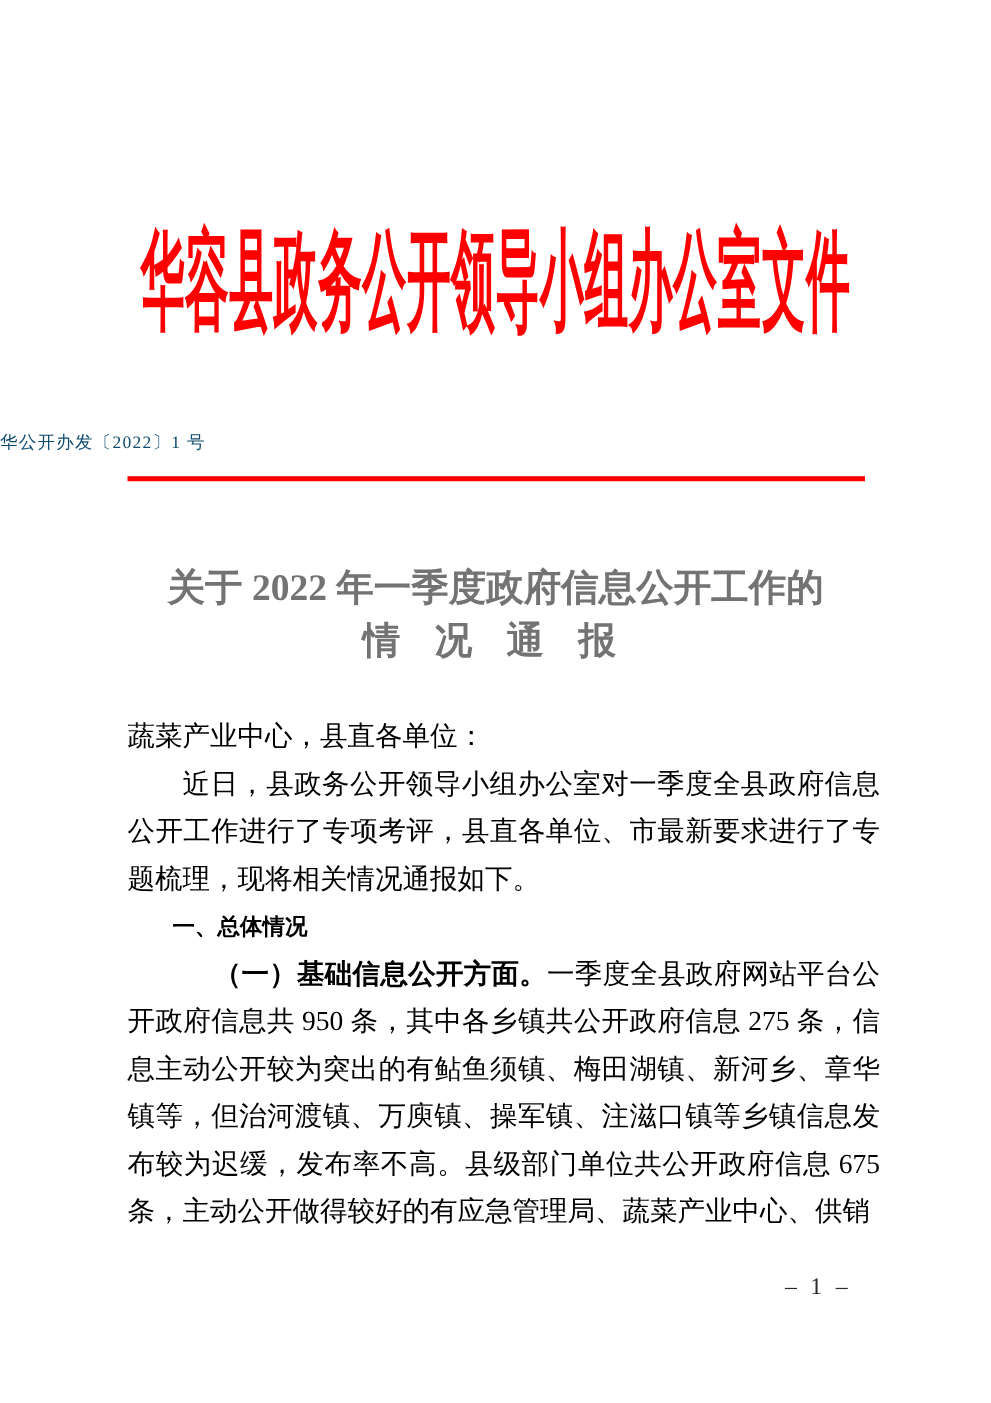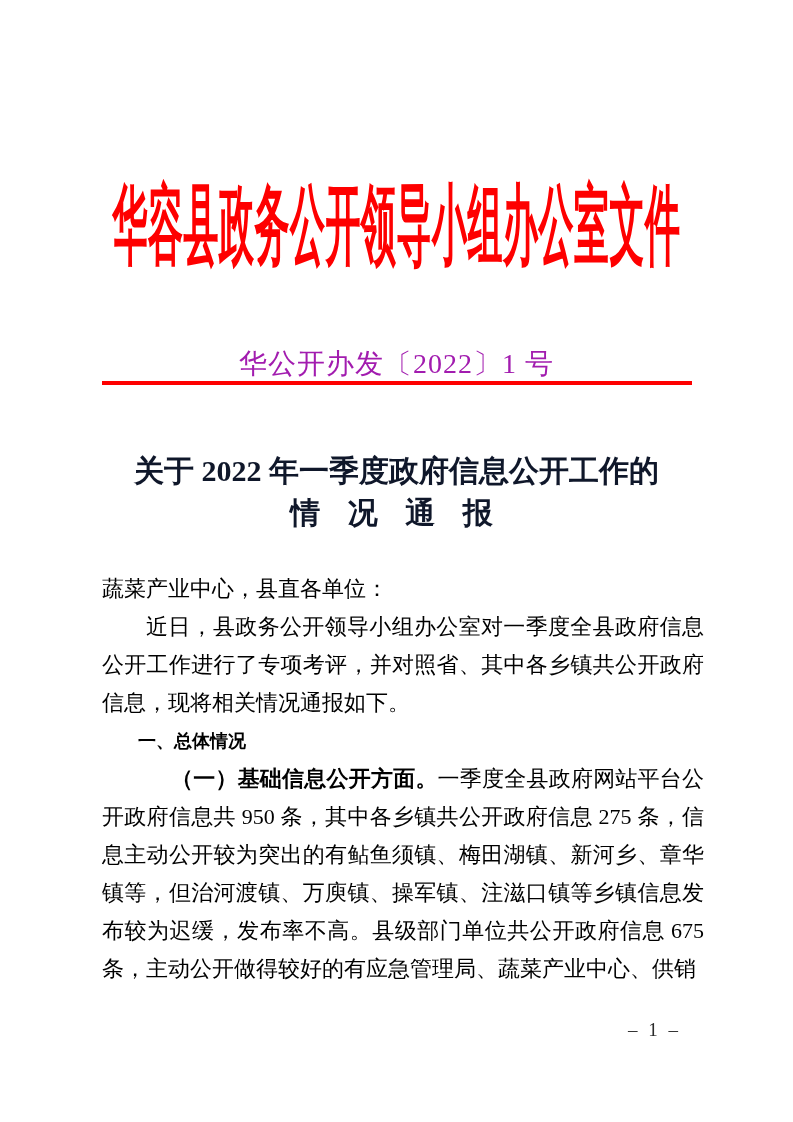--- a/index.html
+++ b/index.html
@@ -29,43 +29,43 @@
     letter-spacing: 0.5px;
     white-space: nowrap;
     color: #fe0000;
     line-height: 1;
   }
   .doc-number {
     position: absolute;
     top: 345px;
     left: 0;
     width: 100%;
-    text-align: center;
-    font-size: 28px;
+    text-align: left;
+    font-size: 14px;
     letter-spacing: 1px;
-    color: #a21caf;
+    color: #0c4a6e;
   }
   .red-line {
     position: absolute;
     top: 381px;
     left: 102px;
     width: 590px;
     height: 4px;
     background: #fe0000;
   }
   .doc-title {
     position: absolute;
     top: 450px;
     left: 0;
     width: 100%;
     text-align: center;
     font-weight: bold;
     font-size: 30px;
     line-height: 42px;
-    color: #0f172a;
+    color: #737373;
   }
   .doc-title .line2 {
     letter-spacing: 10px;
   }
   .body-text {
     position: absolute;
     top: 570px;
     left: 102px;
     width: 602px;
     font-size: 22px;
@@ -111,20 +111,20 @@
 
   <div class="red-line"></div>
 
   <div class="doc-title">
     <div class="line1">关于 2022 年一季度政府信息公开工作的</div>
     <div class="line2">情 况 通 报</div>
   </div>
 
   <div class="body-text">
     <p class="salutation">蔬菜产业中心，县直各单位：</p>
-    <p class="indent">近日，县政务公开领导小组办公室对一季度全县政府信息公开工作进行了专项考评，并对照省、其中各乡镇共公开政府信息，现将相关情况通报如下。</p>
+    <p class="indent">近日，县政务公开领导小组办公室对一季度全县政府信息公开工作进行了专项考评，县直各单位、市最新要求进行了专题梳理，现将相关情况通报如下。</p>
     <p class="indent section-heading">一、总体情况</p>
     <p class="indent"><span class="lead-bold">（一）基础信息公开方面。</span><span>一季度全县政府网站平台公开政府信息共 950 条，其中各乡镇共公开政府信息 275 条，信息主动公开较为突出的有鲇鱼须镇、梅田湖镇、新河乡、章华镇等，但治河渡镇、万庾镇、操军镇、注滋口镇等乡镇信息发布较为迟缓，发布率不高。县级部门单位共公开政府信息 675 条，主动公开做得较好的有应急管理局、蔬菜产业中心、供销</span></p>
   </div>
 
   <div class="page-number">– 1 –</div>
 
 </div>
 
 </body></html>

